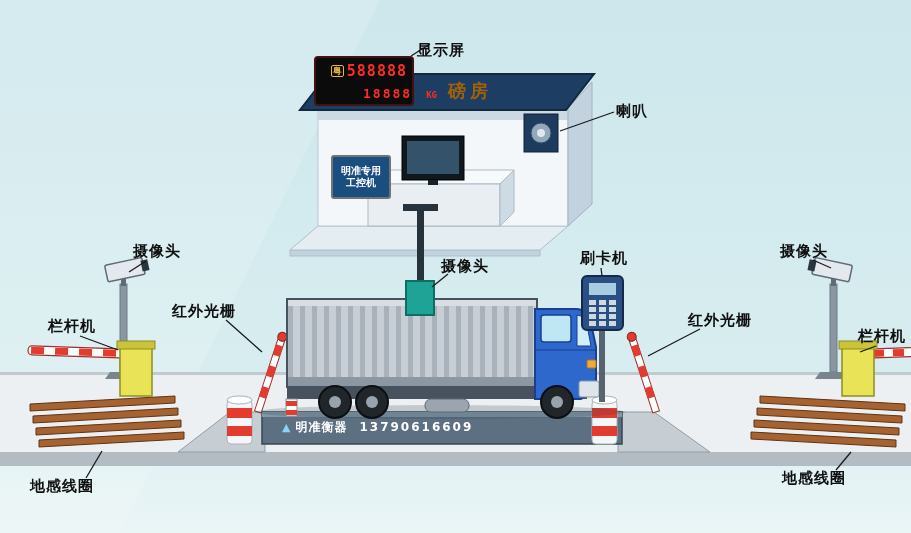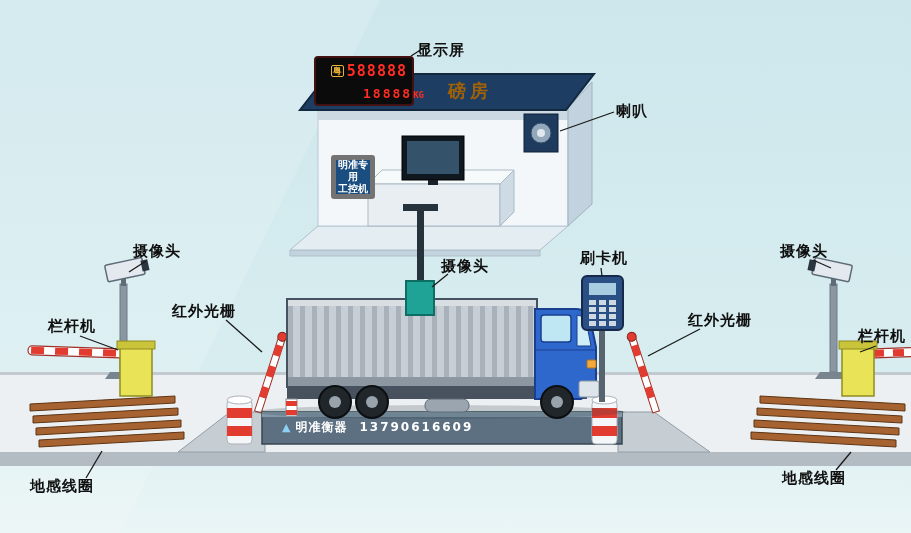--- a/index.html
+++ b/index.html
@@ -18,24 +18,24 @@
          padding:3px 5px 2px 5px; display:flex; flex-direction:column; justify-content:space-between; }
   .led-row1 { text-align:right; }
   .led-row2 { text-align:left; padding-left:2px; }
   .led-plate { color:#e8b43a; border:1px solid #e8b43a; border-radius:2px; font-size:9px;
                padding:0 1px; margin-right:3px; vertical-align:2px; font-weight:bold; }
   .led-num  { color:#ff2d23; font-family:"DejaVu Sans Mono", monospace; font-weight:bold;
               font-size:15px; letter-spacing:1px; }
   .led-num2 { color:#ff2d23; font-family:"DejaVu Sans Mono", monospace; font-weight:bold;
               font-size:13px; letter-spacing:2px;margin-left:40px; }
   .led-unit { color:#ff2d23; font-family:"DejaVu Sans Mono", monospace; font-weight:bold;
-              font-size:9px; margin-left:1px; }
-
-  .pc-box { position:absolute; left:331px; top:155px; width:44px; height:44px; z-index:2;
-            background:#1a4d80; border:5px solid #737373; border-radius:3px;
+              font-size:9px; margin-left:14px; }
+
+  .pc-box { position:absolute; left:331px; top:155px; width:60px; height:44px; z-index:2;
+            background:#1a4d80; border:2px solid #737373; border-radius:3px;
             color:#ffffff; font-size:10px; font-weight:bold; text-align:center;
             display:flex; flex-direction:column; justify-content:center; line-height:1.2; }
 
   .platform-text { position:absolute; left:282px; top:419px; width:320px; z-index:2;
                    color:#ffffff; font-size:12px; font-weight:bold;
                    letter-spacing:1px; white-space:nowrap; }
   .platform-text .logo { color:#8fd0f5; font-size:11px; margin-right:4px; }
   .platform-text .phone { margin-left:12px; letter-spacing:2px; }
 </style>
 </head>

